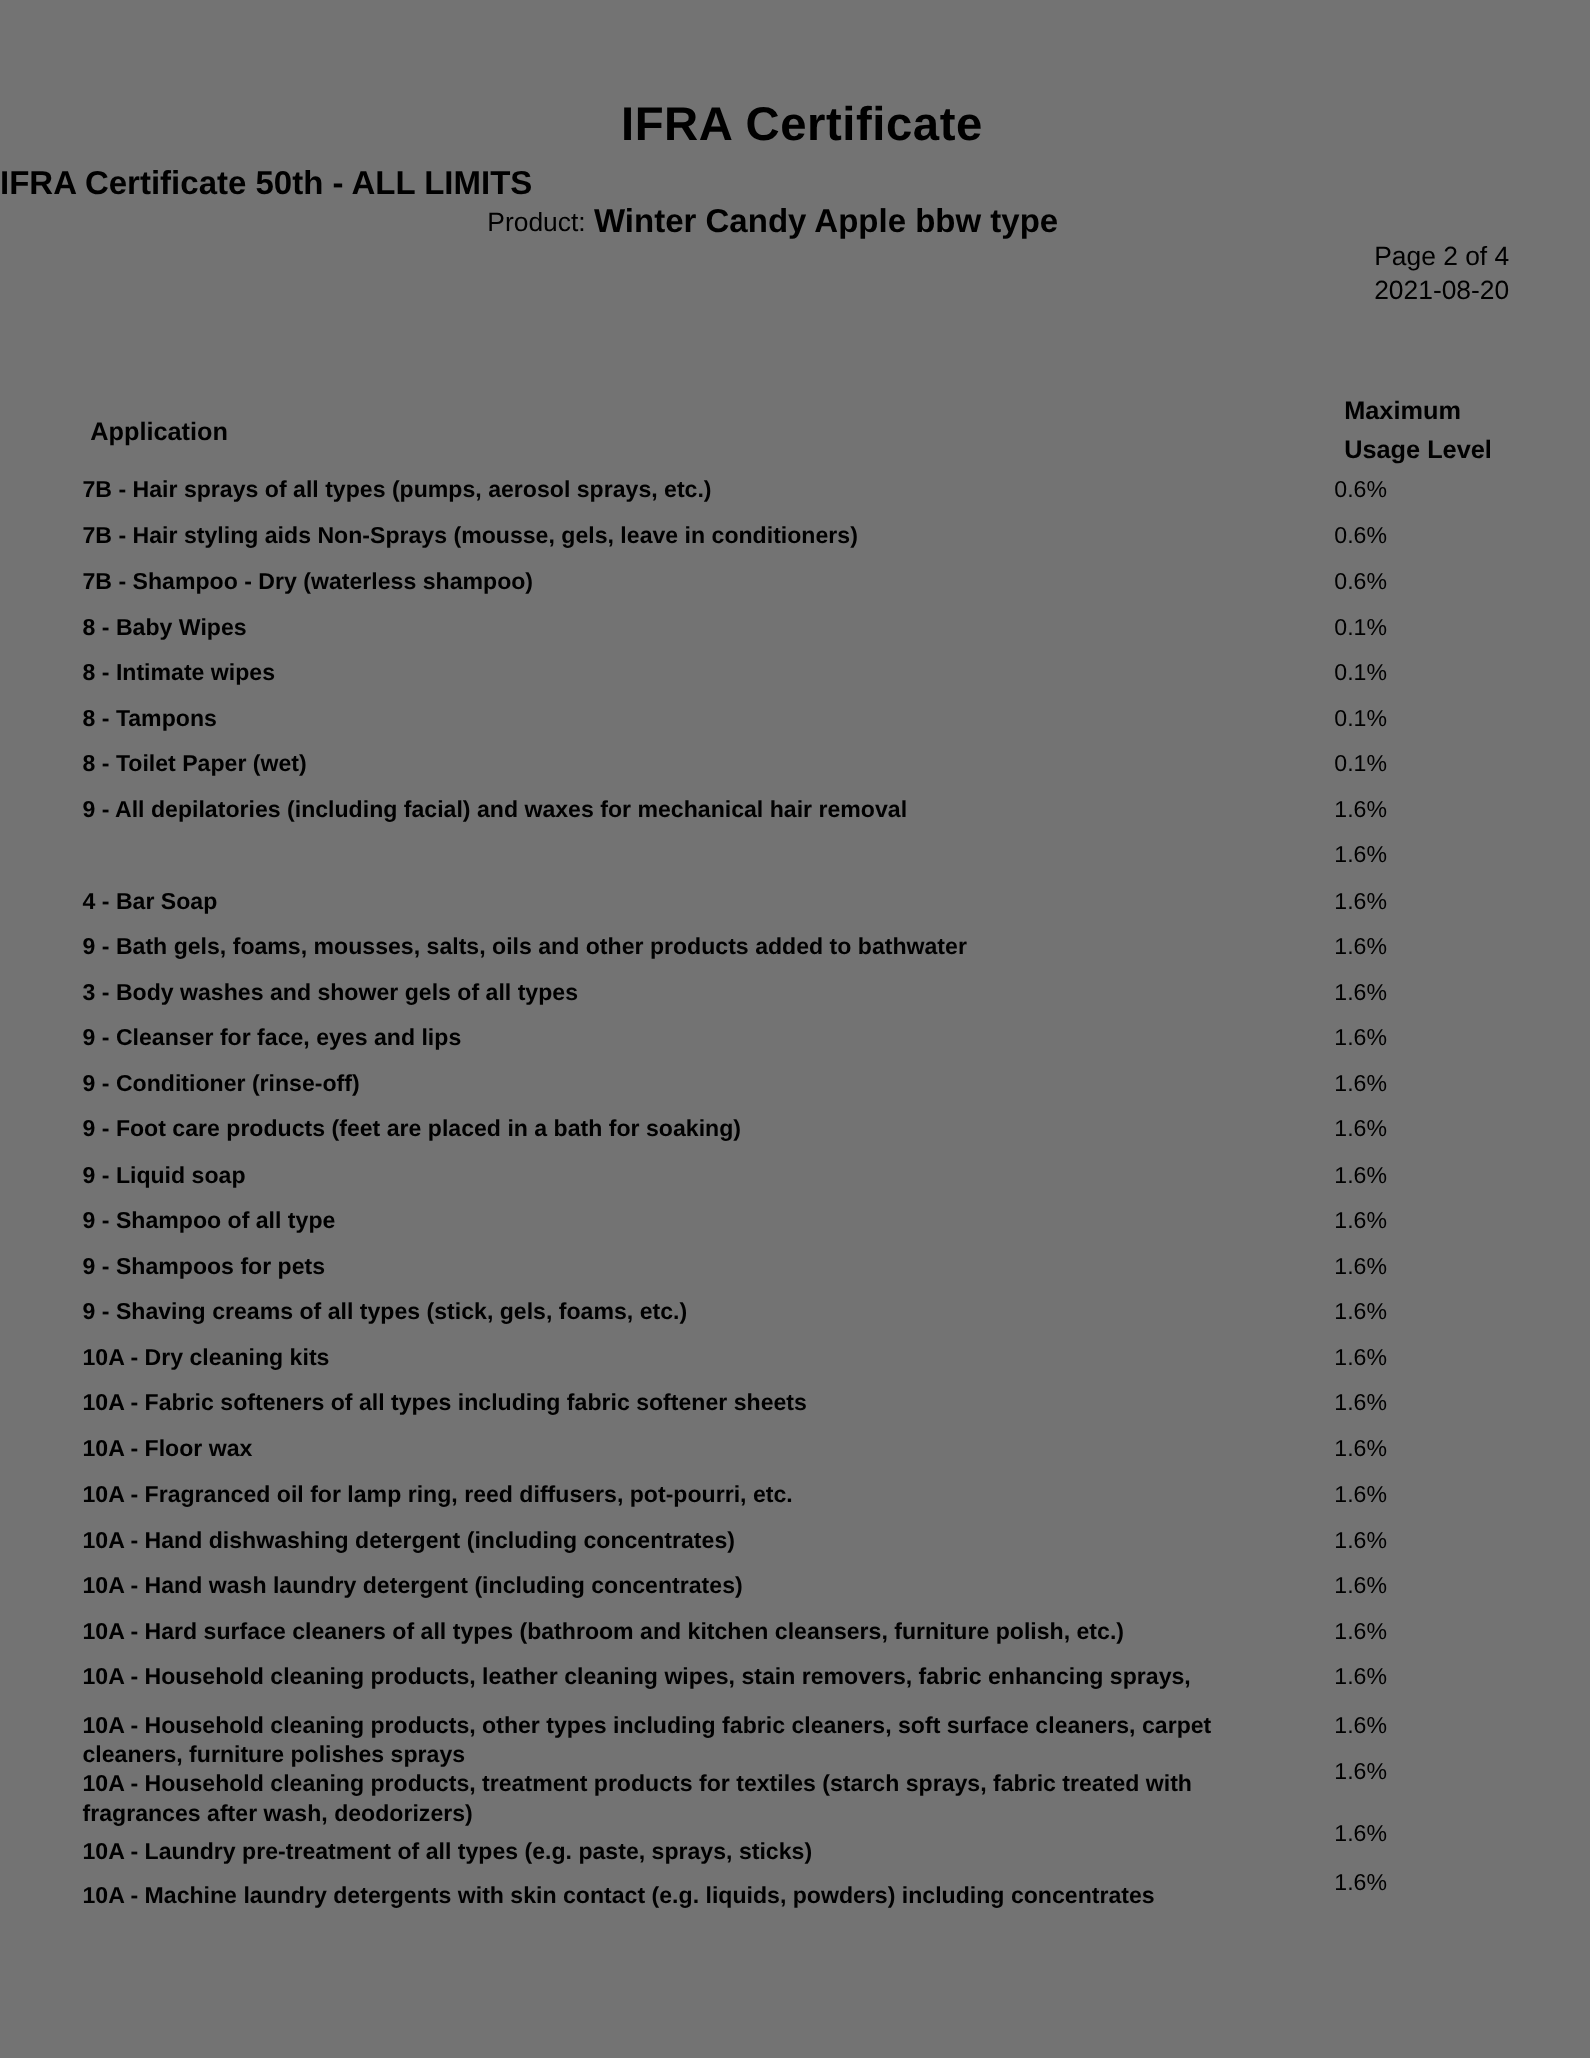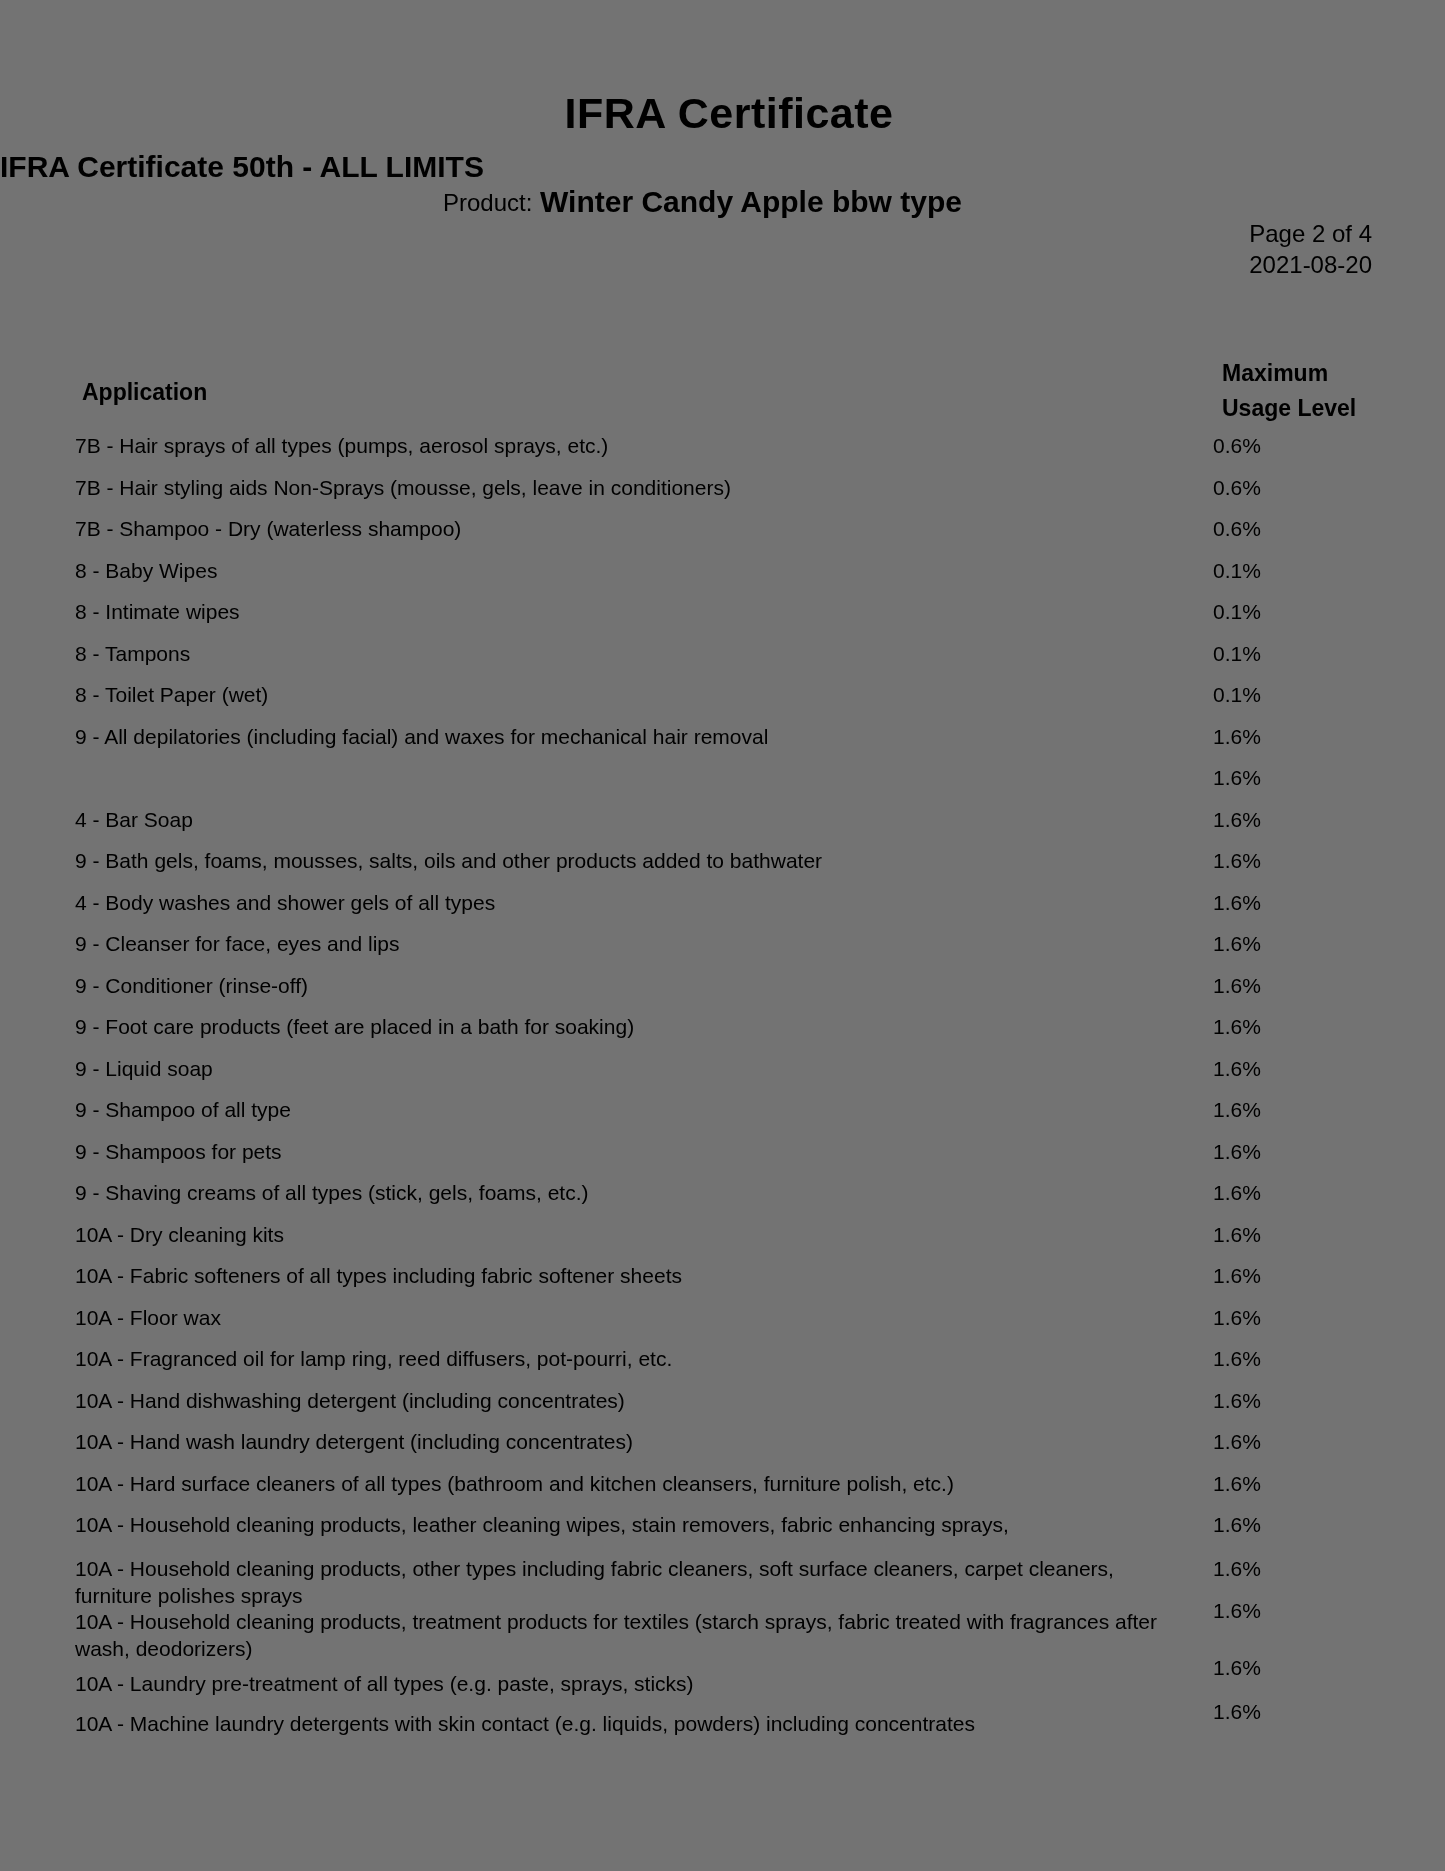--- a/index.html
+++ b/index.html
@@ -28,21 +28,21 @@
   .col-app{
     position:absolute;left:82px;top:379px;
     font-size:23px;font-weight:bold;line-height:27px;
   }
   .col-usage{
     position:absolute;left:1222px;top:356px;width:141px;text-align:left;
     font-size:23px;font-weight:bold;line-height:35px;
   }
   .tbody{position:absolute;left:75px;top:425px;width:1340px;}
   .row{position:relative;height:41.5px;display:flex;align-items:center;}
-  .row .app{width:1085px;font-size:21px;line-height:27px;}
+  .row .app{width:1085px;font-size:21px;line-height:27px;font-weight:bold;}
   .row .val{
     position:absolute;left:1138px;top:7.25px;width:110px;
     font-size:21px;line-height:27px;
   }
   .row.r28{height:54px;margin-top:9px;}
   .row.r28 .val{top:0;}
   .row.r29{height:52px;}
   .row.r29 .val{top:-12px;}
   .row.r30{height:42px;align-items:center;padding-top:4px;box-sizing:border-box;}
   .row.r30 .val{top:-7px;}
@@ -105,21 +105,21 @@
       </div>
     <div class="row">
         <div class="app">4 - Bar Soap</div>
         <div class="val">1.6%</div>
       </div>
     <div class="row">
         <div class="app">9 - Bath gels, foams, mousses, salts, oils and other products added to bathwater</div>
         <div class="val">1.6%</div>
       </div>
     <div class="row">
-        <div class="app">4 - Body washes and shower gels of all types</div>
+        <div class="app">3 - Body washes and shower gels of all types</div>
         <div class="val">1.6%</div>
       </div>
     <div class="row">
         <div class="app">9 - Cleanser for face, eyes and lips</div>
         <div class="val">1.6%</div>
       </div>
     <div class="row">
         <div class="app">9 - Conditioner (rinse-off)</div>
         <div class="val">1.6%</div>
       </div>

